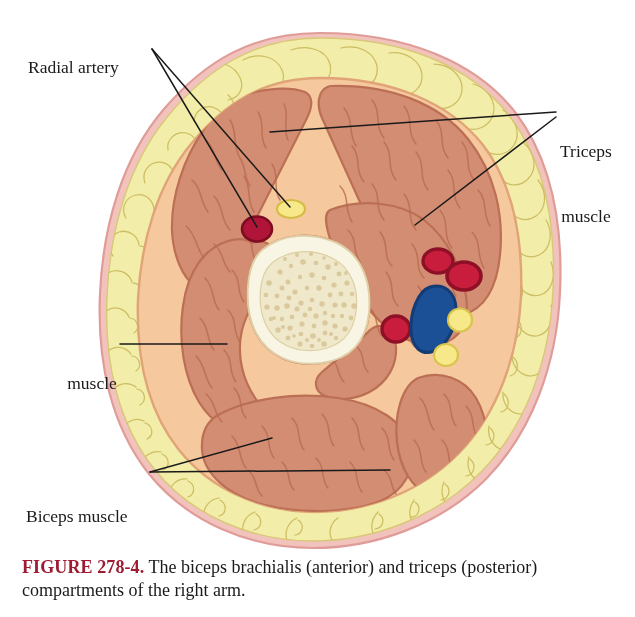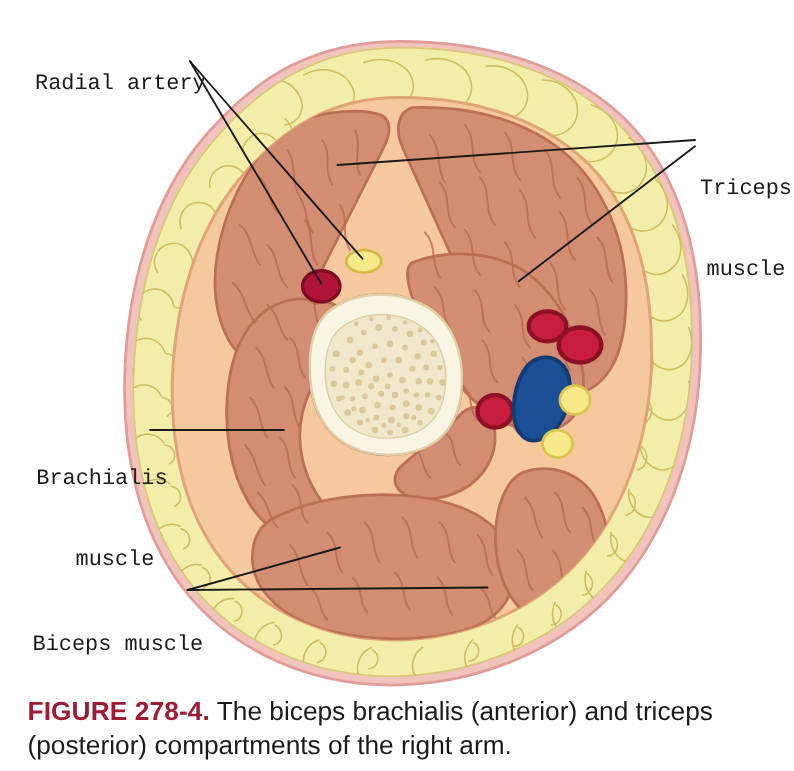--- a/index.html
+++ b/index.html
@@ -1,25 +1,25 @@
 <!DOCTYPE html>
 <html><head>
 <meta charset="utf-8">
 <style>
   html,body{margin:0;padding:0;background:#ffffff;}
   body{width:635px;height:617px;font-family:"Liberation Sans",sans-serif;overflow:hidden;}
   #root{position:relative;width:635px;height:617px;background:#fff;}
   #figure-svg{position:absolute;left:0;top:0;width:635px;height:617px;display:block;}
-  .lbl{position:absolute;font-family:Liberation Mono, monospace;font-size:17.5px;color:#1a1a1a;line-height:1.24;white-space:pre;}
+  .lbl{position:absolute;font-family:Liberation Serif, serif;font-size:17.5px;color:#1a1a1a;line-height:1.24;white-space:pre;}
   #label-radial{left:28px;top:14px;text-align:left;}
   #label-triceps{left:560px;top:98px;text-align:center;}
   #label-brachialis{left:29px;top:330px;text-align:center;width:126px;}
   #label-biceps{left:26px;top:463px;text-align:center;}
-  #caption{position:absolute;left:22px;top:556px;width:600px;font-family:Liberation Sans, sans-serif;
-           font-size:21px;line-height:1.30;color:#1a1a1a;}
+  #caption{position:absolute;left:22px;top:556px;width:600px;font-family:Liberation Serif, serif;
+           font-size:18px;line-height:1.30;color:#1a1a1a;}
   #caption .figno{color:#9e1b32;font-weight:bold;letter-spacing:.1px;}
 </style>
 </head>
 <body>
 
 <div id="root">
 
   <svg id="figure-svg" viewBox="0 0 635 617">
     <defs>
       <clipPath id="clip-fat">
@@ -347,21 +347,20 @@
   <div class="lbl" id="label-radial">
     <div>Radial artery</div>
   </div>
 
   <div class="lbl" id="label-triceps">
     <div>Triceps</div>
     <div>muscle</div>
   </div>
 
   <div class="lbl" id="label-brachialis">
-    <div style="text-align:left">Brachialis</div>
     <div style="text-align:center">muscle</div>
   </div>
 
   <div class="lbl" id="label-biceps">
     <div>Biceps muscle</div>
   </div>
 
   <div id="caption"><span class="figno">FIGURE 278-4.</span><span> The biceps brachialis (anterior) and triceps (posterior) compartments of the right arm.</span></div>
 
 </div>

